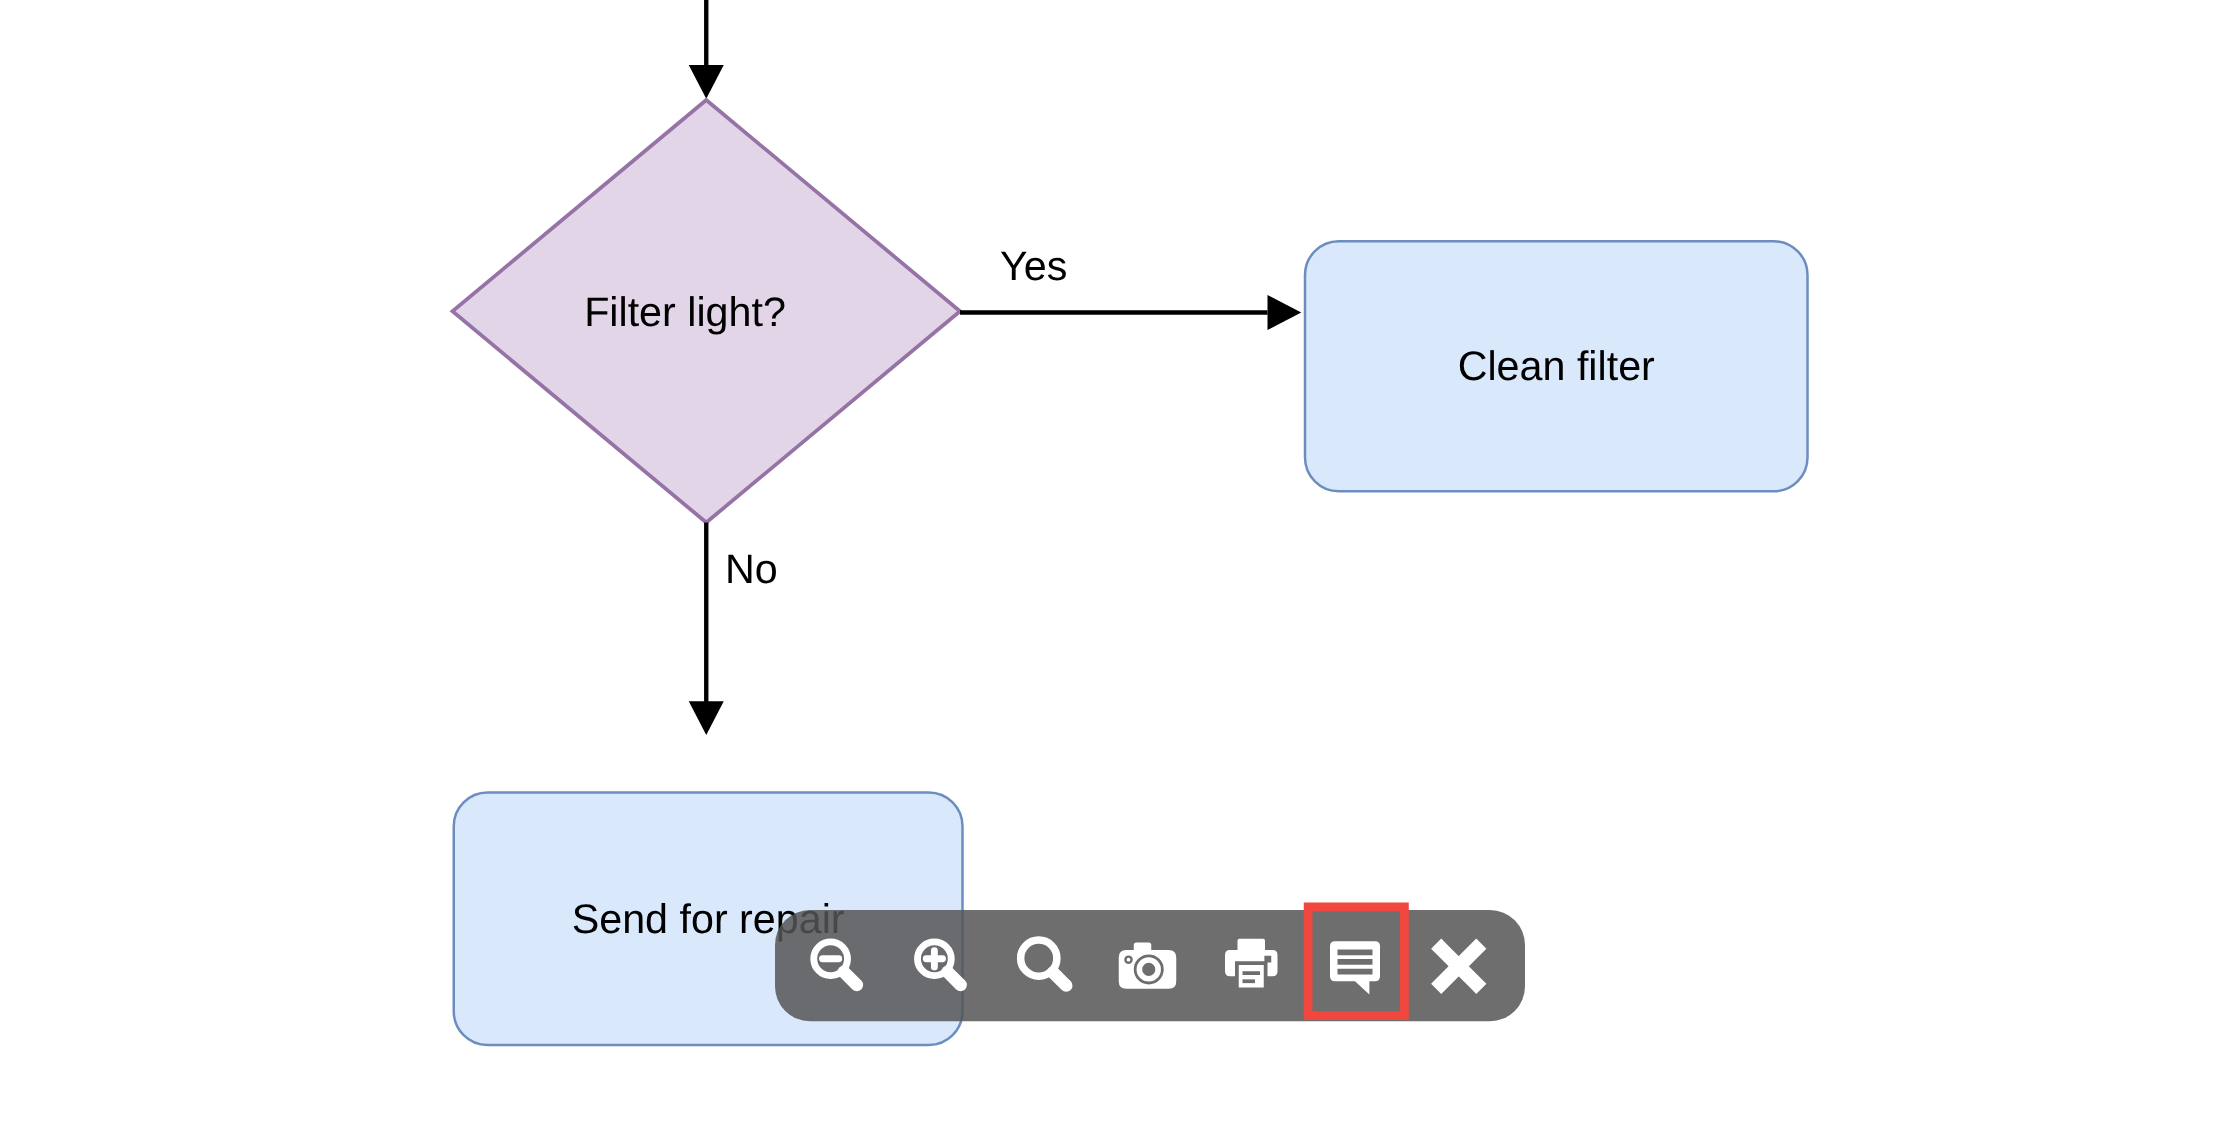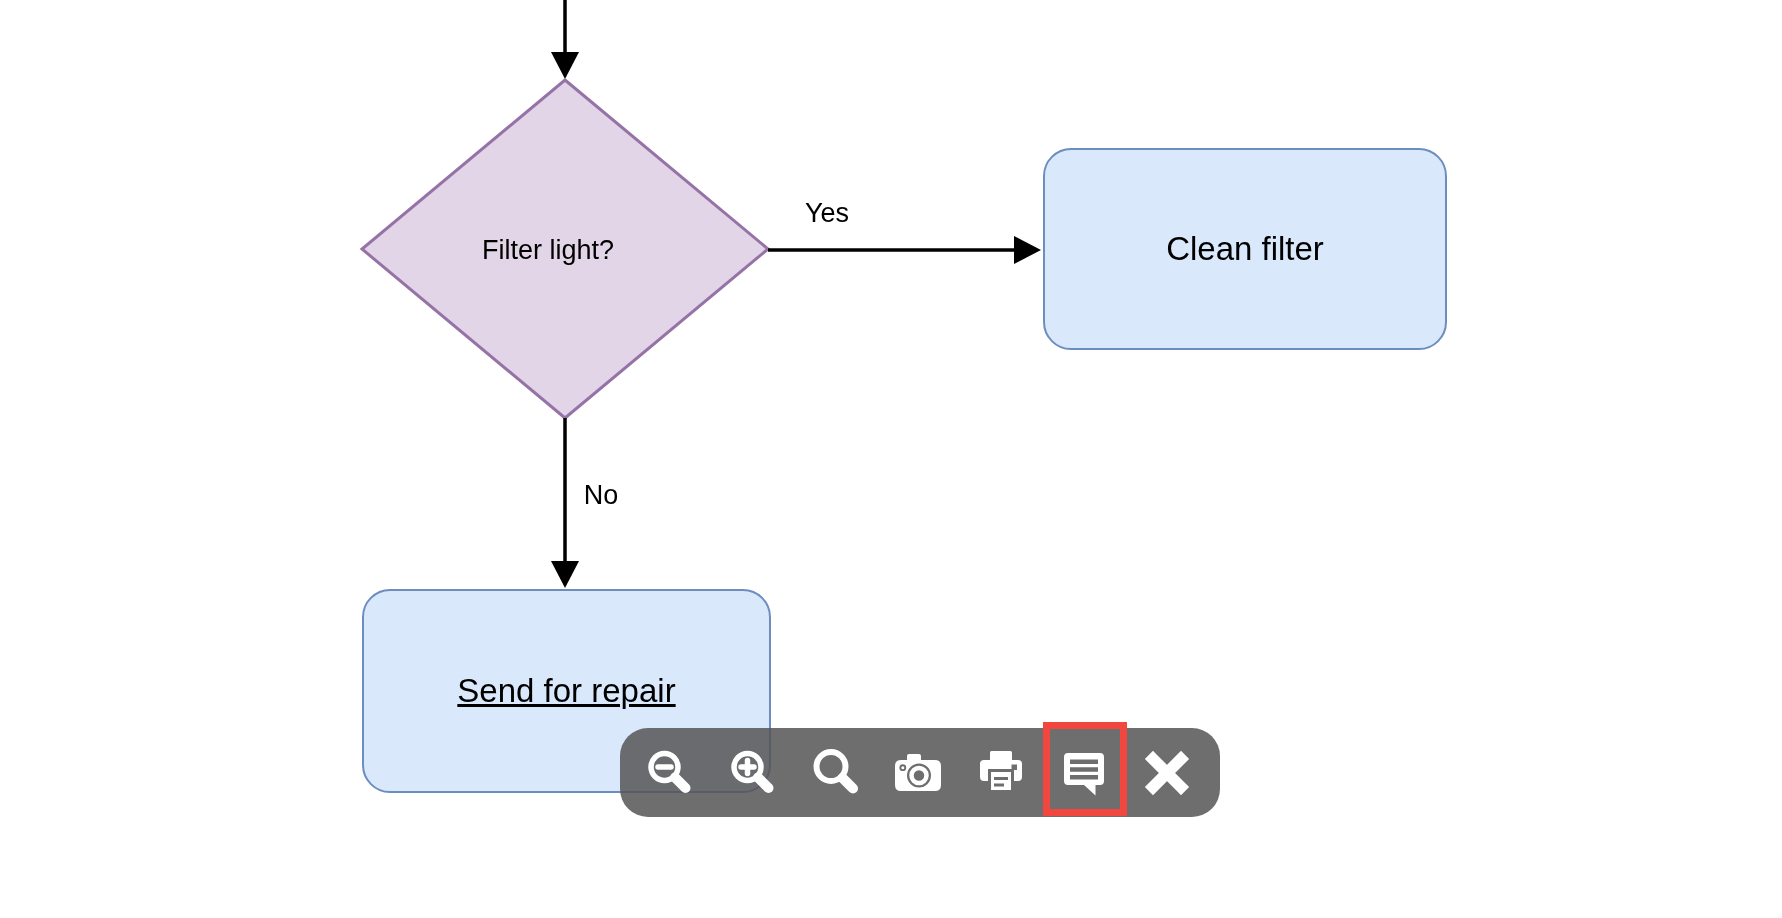--- a/index.html
+++ b/index.html
@@ -36,34 +36,35 @@
   .edge-head { fill:var(--edge); stroke:none; }
   .node {
     position:absolute;
     background:var(--node-fill);
     border:2.5px solid var(--node-stroke);
     border-radius:28px;
     display:flex; align-items:center; justify-content:center;
     font-size:33px;
     z-index:1;
     text-align:center;
+    margin-top:44px;
   }
   .node-clean  { left:1043px; top:148px; width:404px; height:202px; }
-  .node-repair { left:362px;  top:589px; width:409px; height:204px;text-decoration:underline; }
+  .node-repair { left:362px;  top:589px; width:409px; height:204px; }
   .flow-label {
     position:absolute;
     transform:translate(-50%,-50%);
-    font-size:27px;
+    font-size:33px;
     white-space:nowrap;
     z-index:3;
     text-align:center;
   }
   .label-decision { left:548px; top:250px; }
   .label-yes { left:827px; top:213px; }
-  .label-no  { left:601px; top:495px; }
+  .label-no  { left:601px; top:455px; }
   .toolbar {
     position:absolute; left:620px; top:728px;
     width:600px; height:89px;
     background:var(--toolbar-bg);
     border-radius:28px;
     display:flex; align-items:center;
     gap:31px; padding-left:23px;
     z-index:5;
   }
   .tb-btn {

